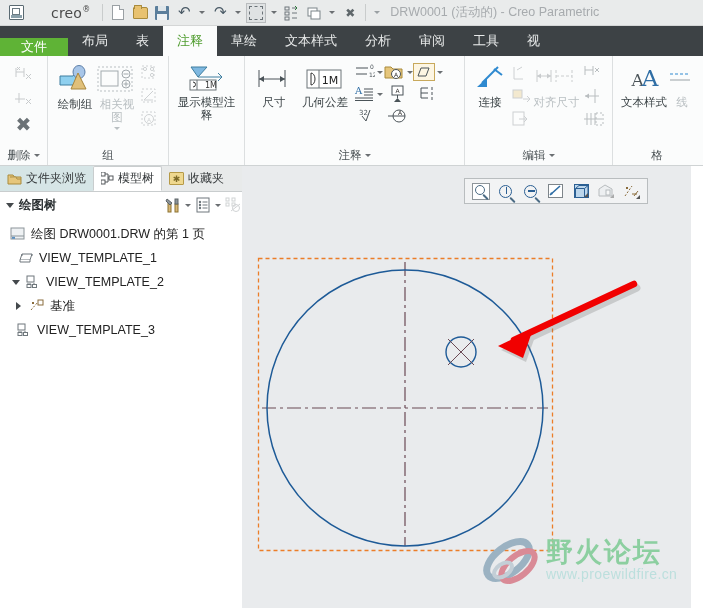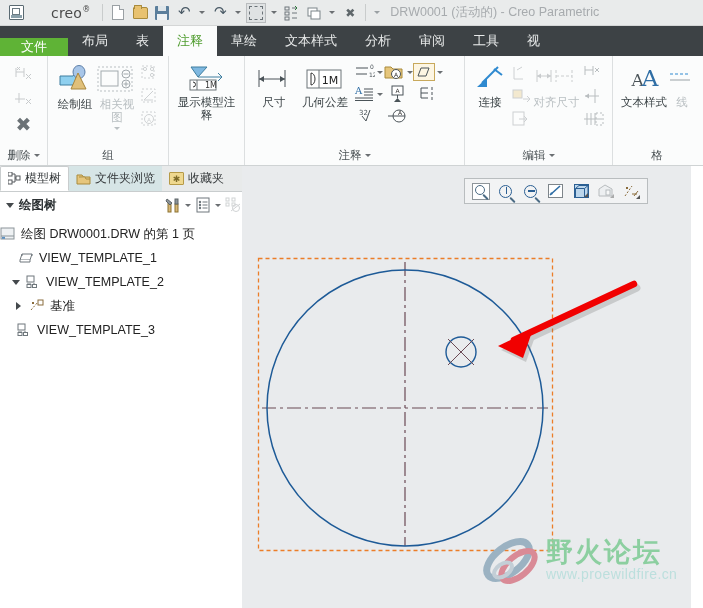--- a/index.html
+++ b/index.html
@@ -558,39 +558,39 @@
         </div>
       </div>
       <div class="rgroup-label">
         <span>格</span>
       </div>
     </div>
   </div>
 
   <div class="sidebar">
     <div class="nav-tabs">
+      <div class="nav-tab inactive2">
+        <span class="ic-browser">
+          <svg width="15" height="13" viewBox="0 0 15 13">
+              <path d="M1 3h5l1.5 2H14v7H1z" fill="#e6c67c" stroke="#a98b3c"></path>
+              <path d="M3 5h6l1 2h4" fill="#f2ddaa" stroke="#a98b3c"></path>
+            </svg>
+        </span>
+        <span>文件夹浏览</span>
+      </div>
       <div class="nav-tab active">
         <span class="ic-modeltree">
           <svg width="13" height="13" viewBox="0 0 13 13">
               <rect x="0" y="0" width="4" height="4" fill="none" stroke="#55595c"></rect>
               <rect x="0" y="8" width="4" height="4" fill="none" stroke="#55595c"></rect>
               <rect x="8" y="4" width="4" height="4" fill="none" stroke="#55595c"></rect>
               <path d="M4 2h3v8H4M7 6h1" stroke="#55595c" fill="none"></path>
             </svg>
         </span>
         <span>模型树</span>
-      </div>
-      <div class="nav-tab inactive2">
-        <span class="ic-browser">
-          <svg width="15" height="13" viewBox="0 0 15 13">
-              <path d="M1 3h5l1.5 2H14v7H1z" fill="#e6c67c" stroke="#a98b3c"></path>
-              <path d="M3 5h6l1 2h4" fill="#f2ddaa" stroke="#a98b3c"></path>
-            </svg>
-        </span>
-        <span>文件夹浏览</span>
       </div>
       <div class="nav-tab inactive3">
         <span class="ic-fav">✱</span>
         <span>收藏夹</span>
       </div>
     </div>
 
     <div class="tree-header">
       <span class="tri-down"></span>
       <span>绘图树</span>
@@ -621,21 +621,21 @@
               <rect x="7" y="1" width="3" height="3" fill="none" stroke="#7a8186"></rect>
               <rect x="7" y="6" width="3" height="3" fill="none" stroke="#7a8186"></rect>
               <circle cx="11" cy="11" r="3.5" fill="none" stroke="#7a8186"></circle>
               <path d="M6 14 L15 7" stroke="#7a8186"></path>
             </svg>
         </span>
       </span>
     </div>
 
     <div class="tree-body">
-      <div class="tree-row" style="padding-left:0">
+      <div class="tree-row" style="padding-left:10px">
         <span class="node-icon">
           <svg width="16" height="14" viewBox="0 0 16 14">
               <rect x="1" y="1" width="13" height="11" fill="#eef1f3" stroke="#8b9499"></rect>
               <path d="M1 9h13" stroke="#8b9499"></path>
               <rect x="2" y="9.8" width="3" height="2" fill="#5b8fc0"></rect>
             </svg>
         </span>
         <span class="tree-label">绘图 DRW0001.DRW 的第 1 页</span>
       </div>
       <div class="tree-row" style="padding-left:18px">

